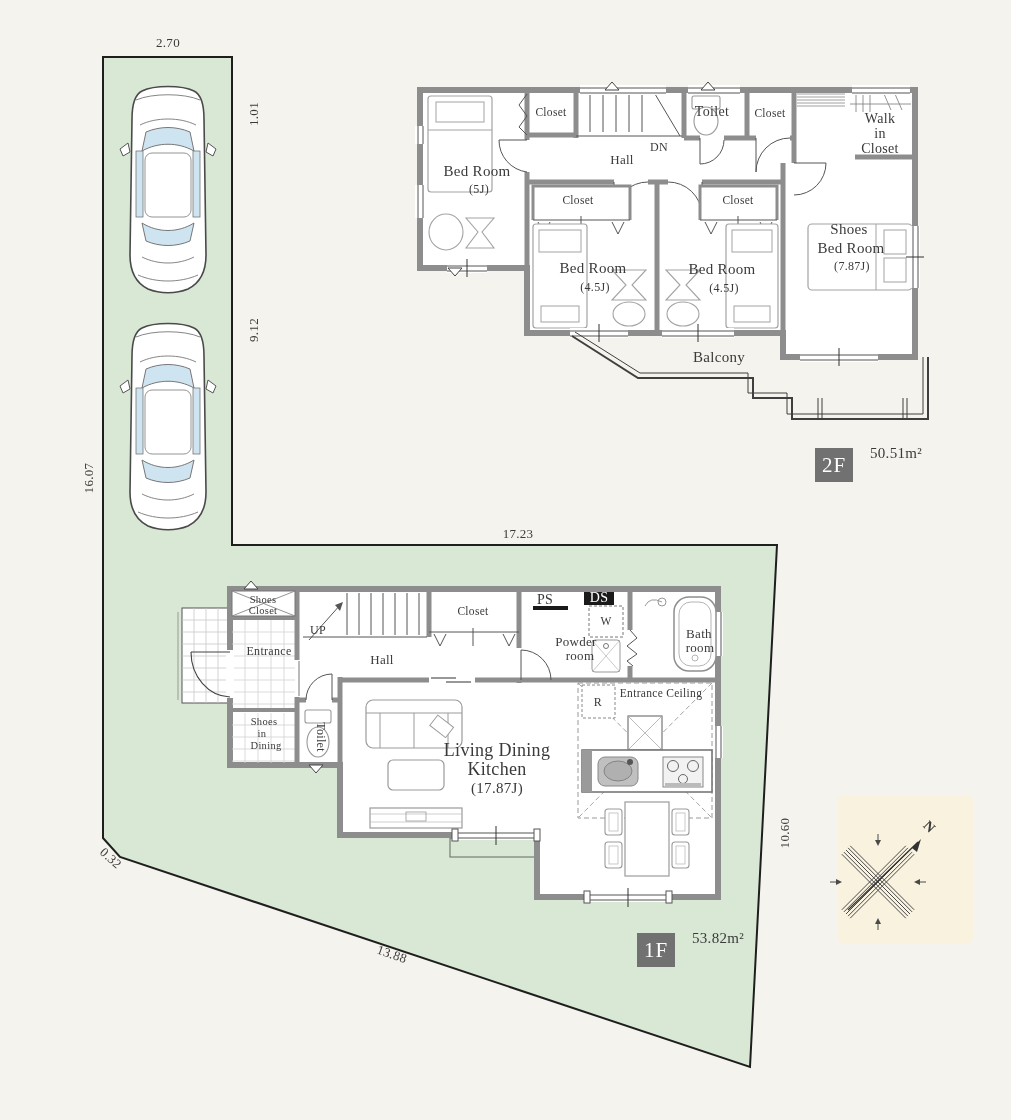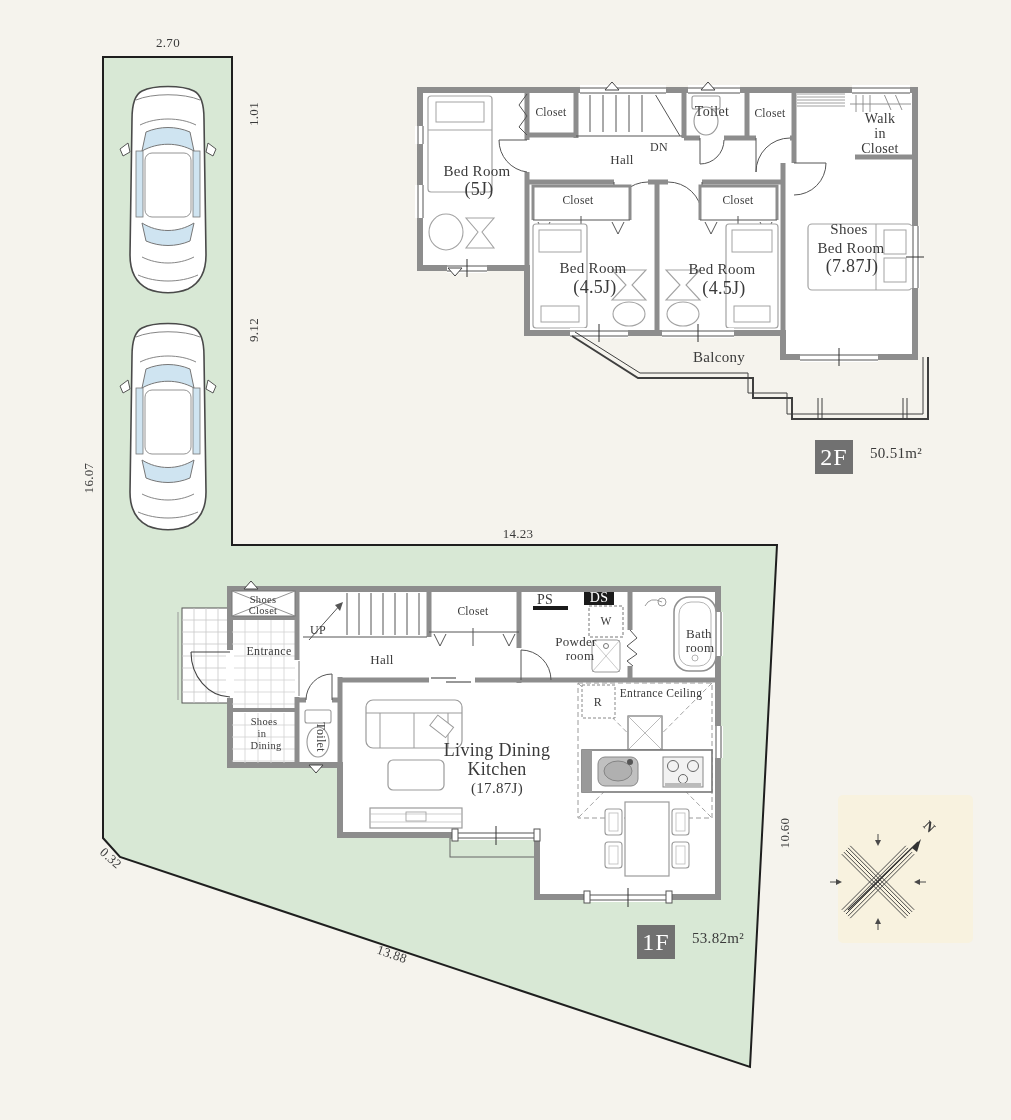--- a/index.html
+++ b/index.html
@@ -7,25 +7,25 @@
           font-family:"Liberation Serif","DejaVu Serif",serif;}
   svg{position:absolute;left:0;top:0;}
   .lbl{position:absolute;font-family:"Liberation Serif","DejaVu Serif",serif;color:#3a3a3a;
        transform:translate(-50%,-50%);white-space:nowrap;line-height:1;text-align:center;letter-spacing:.3px;}
   .r-90{transform:translate(-50%,-50%) rotate(-90deg);}
   .r90{transform:translate(-50%,-50%) rotate(90deg);}
   .r45{transform:translate(-50%,-50%) rotate(45deg);}
   .r19{transform:translate(-50%,-50%) rotate(19deg);}
   .r42{transform:translate(-50%,-50%) rotate(42deg);}
   .s8{font-size:14px;}.s10{font-size:10.5px;}.s11{font-size:11.5px;}.s12{font-size:12px;}
-  .s13{font-size:13px;}.s14{font-size:14px;}.s16{font-size:18px;}.s17{font-size:15px;}
+  .s13{font-size:13px;}.s14{font-size:14px;}.s16{font-size:12px;}.s17{font-size:15px;}
   .s18{font-size:18px;}.s21{font-size:15px;}
   .white{color:#fff;text-align:center;}
   .badge{position:absolute;background:#717171;color:#fff;display:flex;align-items:center;
-         justify-content:center;font-size:24px;letter-spacing:1px;}
+         justify-content:center;font-size:21px;letter-spacing:1px;margin-top:8px;}
 </style>
 </head>
 <body>
 
 <div id="canvas">
 
 <svg width="1011" height="1120" viewBox="0 0 1011 1120">
   <defs>
     <g id="car">
       <path d="M16,6 C28,0 56,0 68,6 C76,10 78,22 78,34 L80,170 C80,186 74,198 62,204 C50,209 34,209 22,204 C10,198 4,186 4,170 L6,34 C6,22 8,10 16,6 Z" fill="#ffffff" stroke="#4a4a4a" stroke-width="1.6"></path>
@@ -258,21 +258,21 @@
       <path d="M848,910 L918,842" stroke="#333" stroke-width="1.3" fill="none"></path>
       <polygon points="921,839 912,848 917,852" fill="#333"></polygon>
     </g>
   </g>
 </svg>
 
 <div class="lbl s13" style="left:168px;top:42px">2.70</div>
 <div class="lbl s13 r-90" style="left:253px;top:114px">1.01</div>
 <div class="lbl s13 r-90" style="left:253px;top:330px">9.12</div>
 <div class="lbl s13 r-90" style="left:88px;top:478px">16.07</div>
-<div class="lbl s13" style="left:518px;top:533px">14.23</div>
+<div class="lbl s13" style="left:518px;top:533px">17.23</div>
 <div class="lbl s13 r-90" style="left:784px;top:833px">10.60</div>
 <div class="lbl s13 r19" style="left:392px;top:954px">13.88</div>
 <div class="lbl s13 r42" style="left:111px;top:858px">0.32</div>
 
 <div class="lbl s17" style="left:477px;top:171px">Bed Room</div>
 <div class="lbl s16" style="left:479px;top:189px">(5J)</div>
 <div class="lbl s11" style="left:551px;top:113px">Closet</div>
 <div class="lbl s12" style="left:659px;top:147px">DN</div>
 <div class="lbl s13" style="left:622px;top:159px">Hall</div>
 <div class="lbl s14" style="left:712px;top:112px">Toilet</div>

